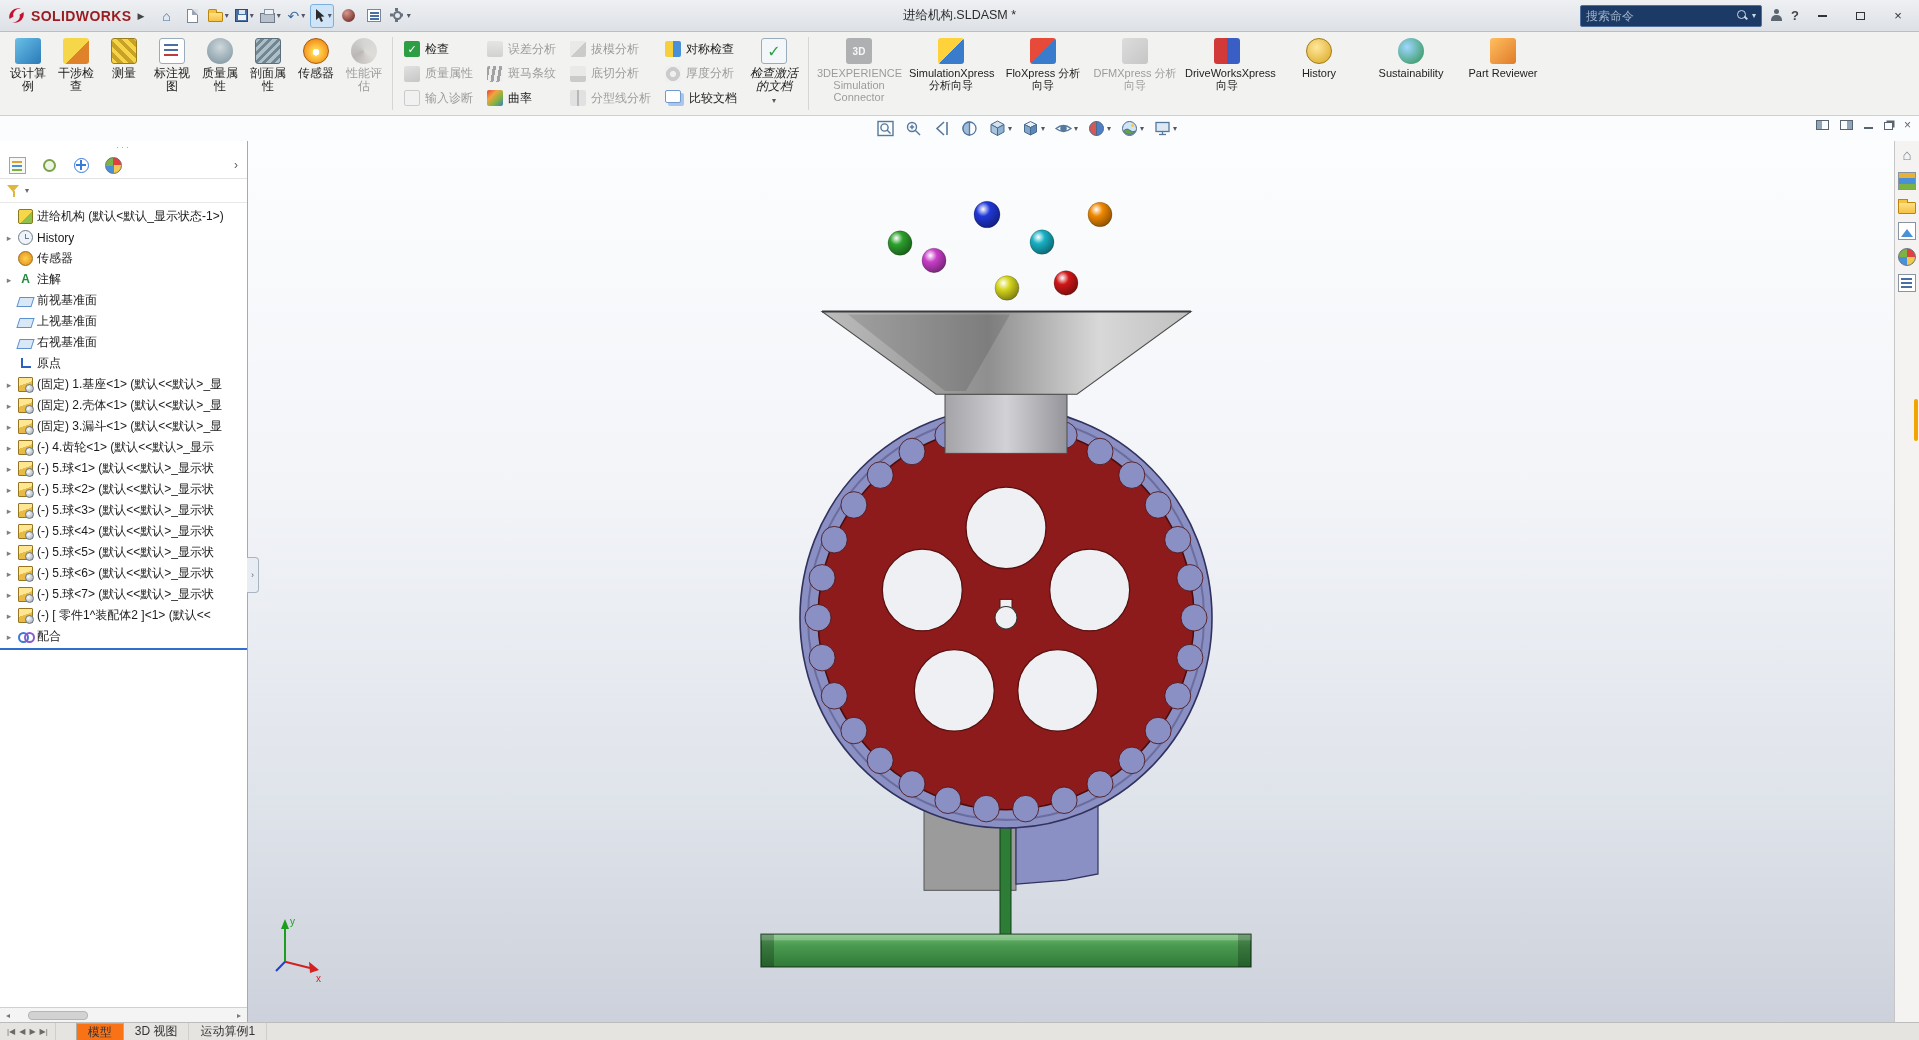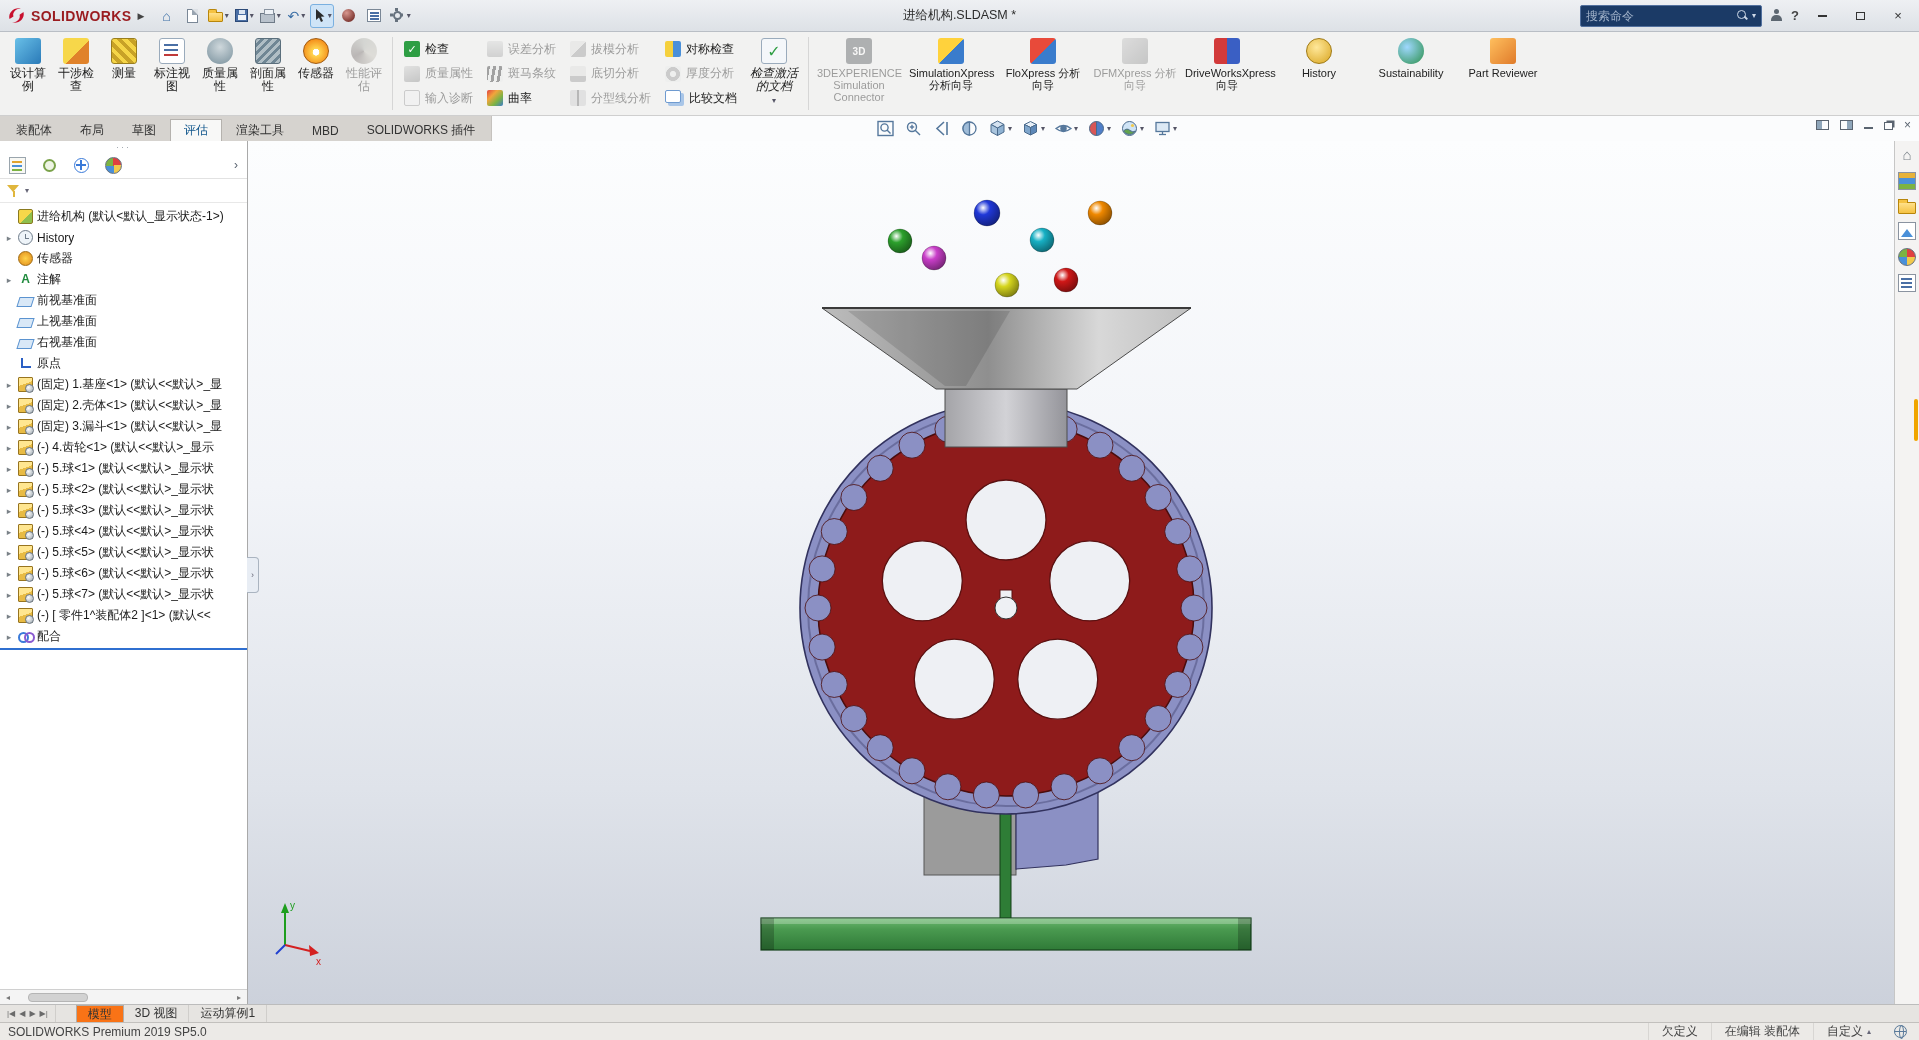--- a/index.html
+++ b/index.html
@@ -397,29 +397,20 @@
           <span class="lbl">Sustainability</span>
         </div>
         <div class="rb-large rb-wide">
           <span class="ric ric-part-reviewer"></span>
           <span class="lbl">Part Reviewer</span>
         </div>
       </div>
   </div>
 
   <div class="tabrow">
-    <div class="cmdtabs" id="cmd-tabs">
-        <div class="cmdtab">装配体</div>
-        <div class="cmdtab">布局</div>
-        <div class="cmdtab">草图</div>
-        <div class="cmdtab active">评估</div>
-        <div class="cmdtab">渲染工具</div>
-        <div class="cmdtab">MBD</div>
-        <div class="cmdtab">SOLIDWORKS 插件</div>
-      </div>
     <div class="hud" id="hud">
         <div class="hud-btn">
           <span>
             <svg viewBox="0 0 19 19" fill="none" stroke="#56789c" stroke-width="1.4">
               <rect x="2" y="2.5" width="15" height="14"></rect>
               <circle cx="8.5" cy="8.5" r="3.6"></circle>
               <line x1="11" y1="11" x2="14.5" y2="14.5"></line>
             </svg>
           </span>
         </div>
@@ -808,23 +799,14 @@
       <span>▶</span>
       <span>▶|</span>
     </div>
     <div id="bottom-tabs" style="display:flex;">
         <div class="bt-tab active">模型</div>
         <div class="bt-tab">3D 视图</div>
         <div class="bt-tab">运动算例1</div>
       </div>
   </div>
 
-  <div class="statusbar">
-    <div class="sb-left">SOLIDWORKS Premium 2019 SP5.0</div>
-    <div class="sb-right" id="status-right">
-        <div class="sb-item">欠定义</div>
-        <div class="sb-item">在编辑 装配体</div>
-        <div class="sb-item">自定义<span class="sb-caret">▴</span></div>
-      </div>
-    <span class="i-globe"></span>
-  </div>
 
 </div>
 
 </body></html>

